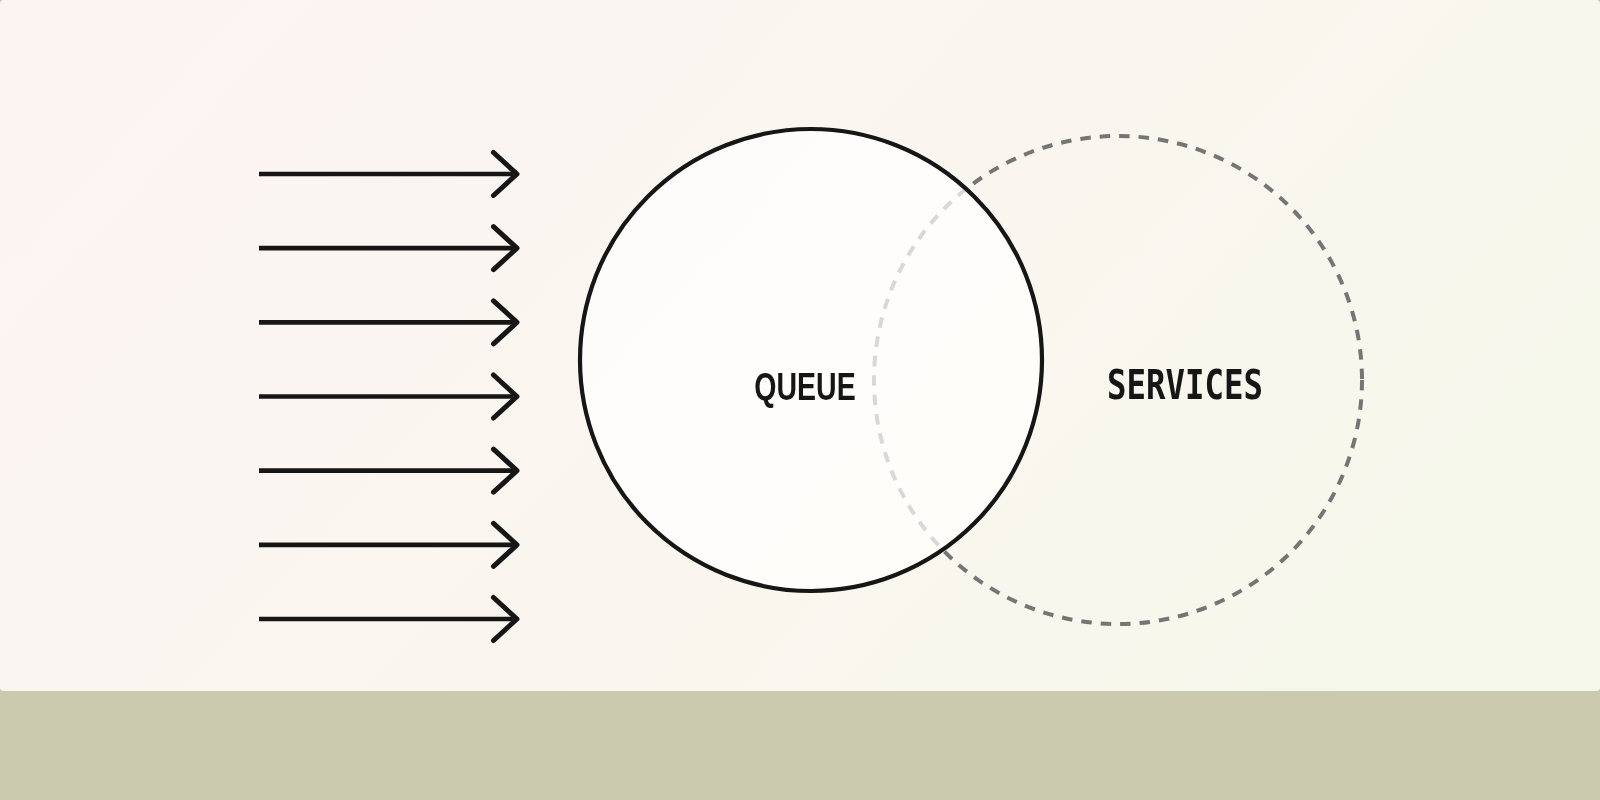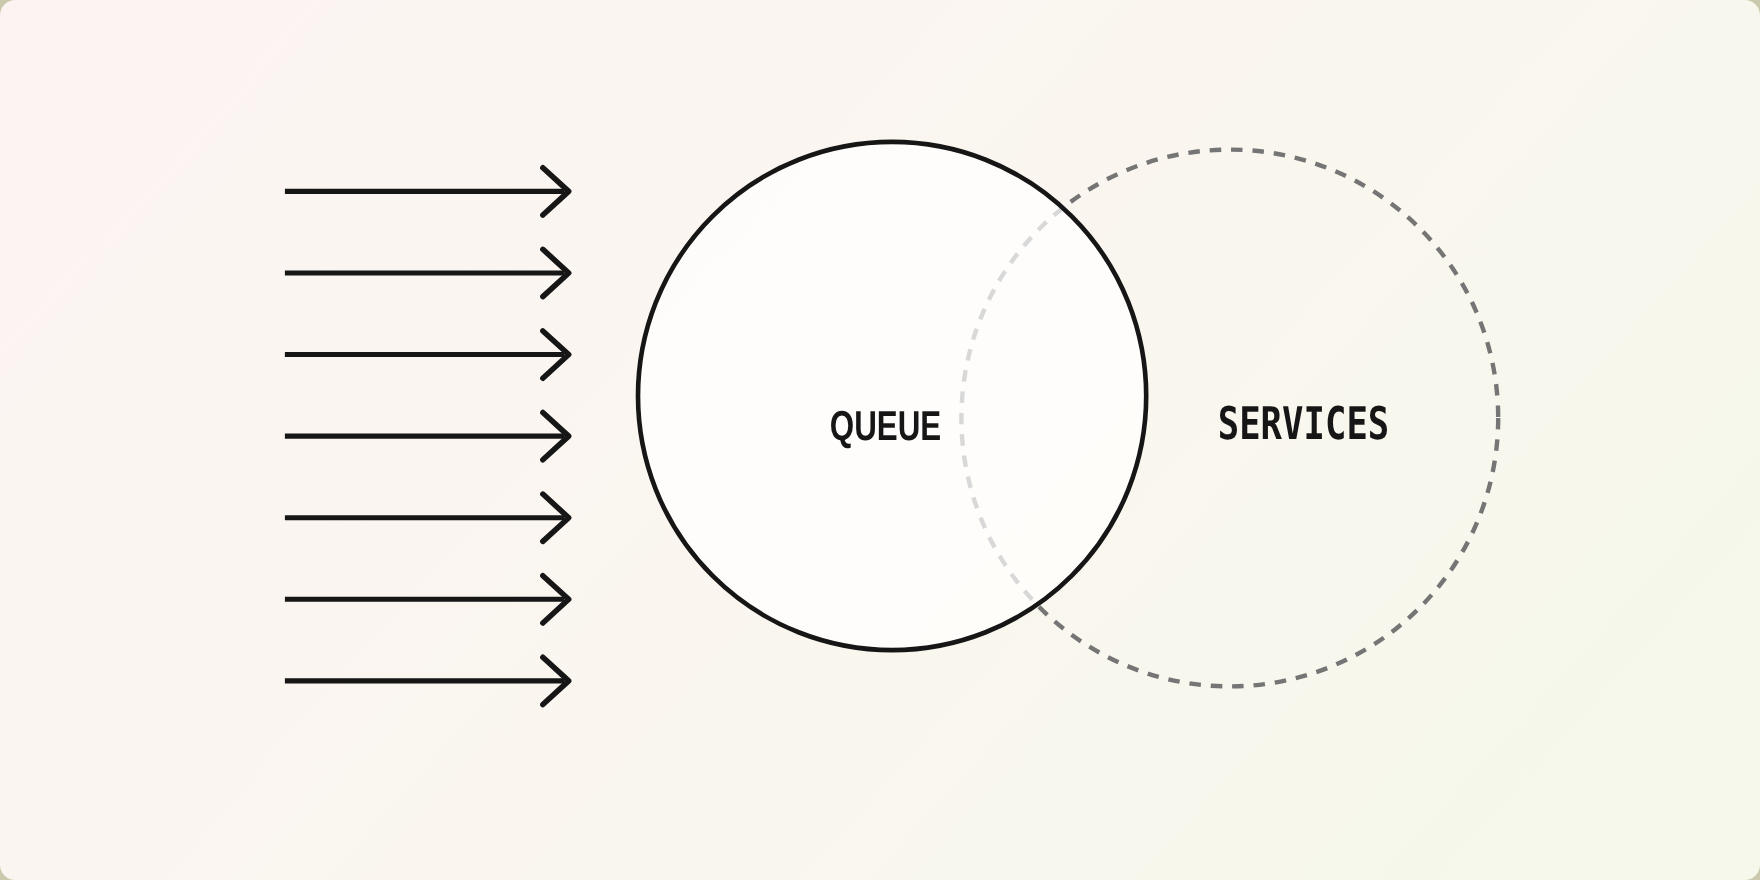--- a/index.html
+++ b/index.html
@@ -4,22 +4,22 @@
 <style>
   html, body {
     margin: 0;
     padding: 0;
     background: #cbc9ae; 
     font-family: "Liberation Sans", sans-serif;
   }
   .card {
     position: relative;
     width: 1600px;
-    height: 800px;
-    border-radius: 14px;
+    height: 691px;
+    border-radius: 4px;
     overflow: hidden;
     
     background: linear-gradient(132deg, #fcf4f3 0%, #faf6ef 50%, #f5f8eb 100%);
   }
   .card svg {
     position: absolute;
     inset: 0;
     display: block;
   }
   .queue-label {

